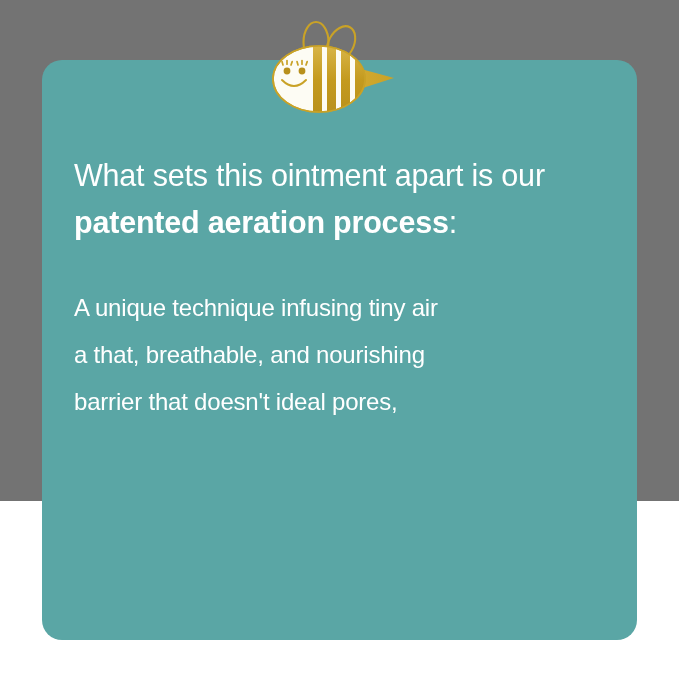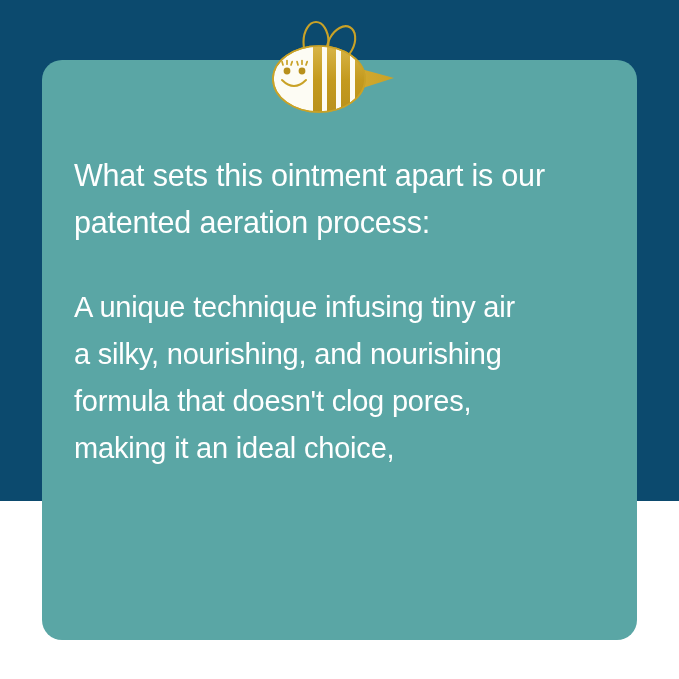--- a/index.html
+++ b/index.html
@@ -12,21 +12,21 @@
     height: 679px;
     overflow: hidden;
     font-family: "Liberation Sans", sans-serif;
     -webkit-font-smoothing: antialiased;
   }
 
   #stage {
     position: relative;
     width: 679px;
     height: 501px;
-    background: #0c4a6e;
+    background: #737373;
   }
 
   
   .card {
     position: absolute;
     left: 42px;
     top: 60px;
     width: 595px;
     height: 580px;
     background: #5aa6a5;
@@ -59,28 +59,28 @@
     font-size: 30.5px;
     line-height: 47px;
     font-weight: 400;
     letter-spacing: -0.2px;
     white-space: nowrap;
   }
   .headline .line2 {
     display: block;
   }
   .headline .strong {
-    font-weight: 400;
+    font-weight: 700;
   }
 
   .body-copy {
     margin: 0;
     padding-top: 38px;
     color: #ffffff;
-    font-size: 29px;
+    font-size: 24px;
     line-height: 47px;
     font-weight: 400;
     letter-spacing: -0.2px;
   }
   .body-copy span {
     display: block;
     white-space: nowrap;
   }
 </style>
 </head>
@@ -141,19 +141,18 @@
 
   <div class="text-block">
 
     <p class="headline">
       <span>What sets this ointment apart is our</span>
       <span class="line2"><span class="strong">patented aeration process</span><span>:</span></span>
     </p>
 
     <p class="body-copy">
       <span>A unique technique infusing tiny air</span>
-      <span>a silky, nourishing, and nourishing</span>
-      <span>formula that doesn't clog pores,</span>
-      <span>making it an ideal choice,</span>
+      <span>a that, breathable, and nourishing</span>
+      <span>barrier that doesn't ideal pores,</span>
     </p>
 
   </div>
 </div>
 
 </body></html>

